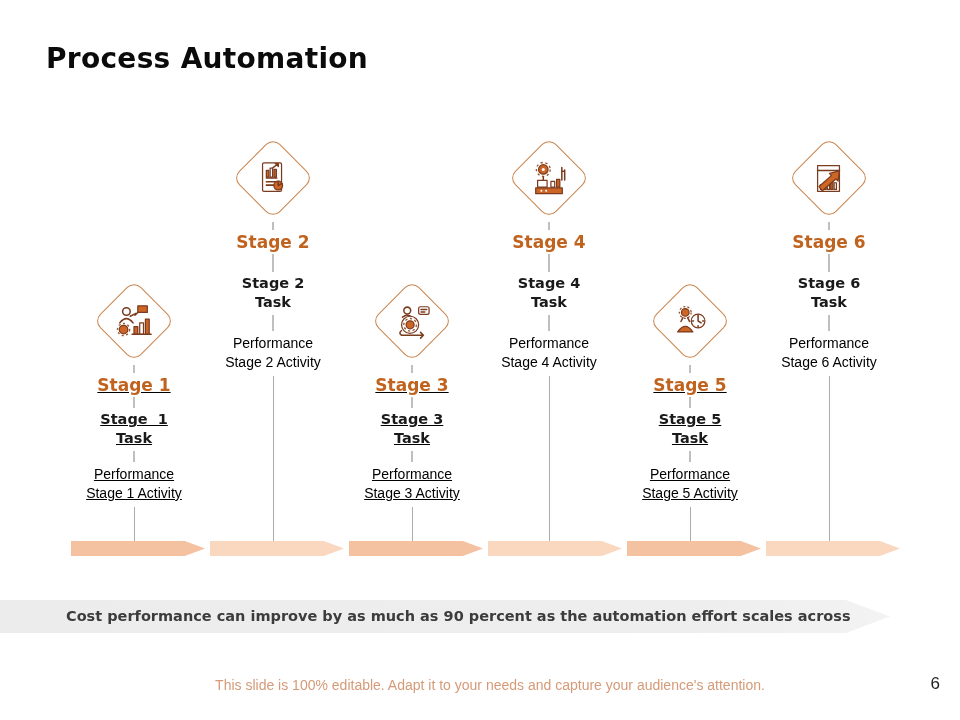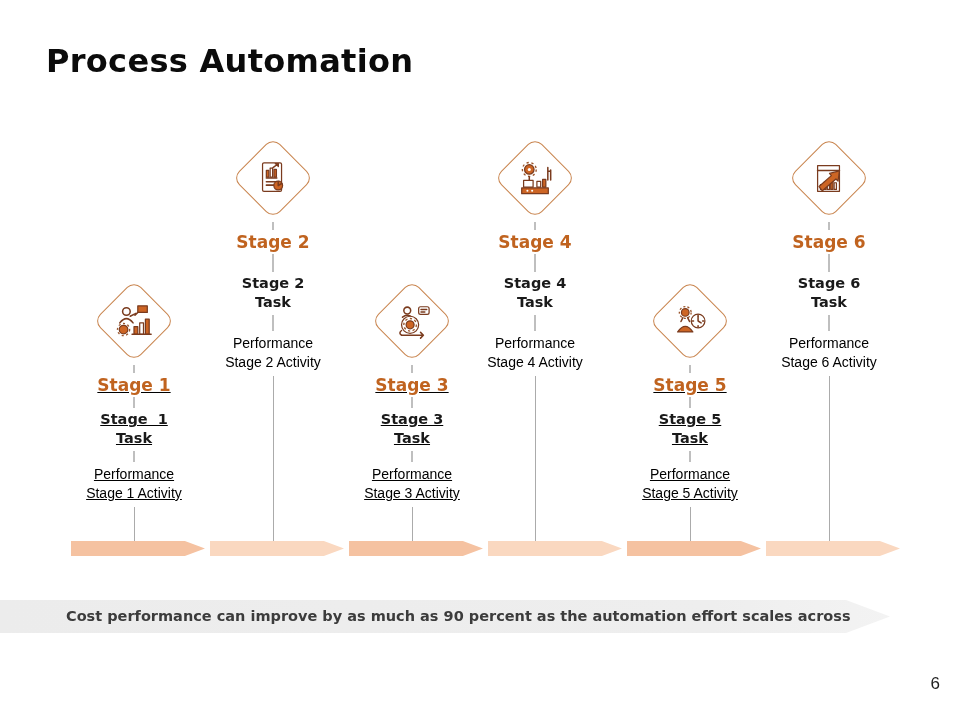--- a/index.html
+++ b/index.html
@@ -1,21 +1,21 @@
 <!DOCTYPE html>
 <html><head>
 <meta charset="utf-8">
 <style>
   html,body{margin:0;padding:0;}
   body{width:960px;height:720px;position:relative;background:#ffffff;overflow:hidden;
        font-family:"Liberation Sans",sans-serif;}
   .slide{position:absolute;inset:0;width:960px;height:720px;}
 
   .title{position:absolute;left:46px;top:42px;font-family:"DejaVu Sans",sans-serif;
-         font-weight:bold;font-size:32px;letter-spacing:.3px;color:#0b0b0b;}
+         font-weight:bold;font-size:28px;letter-spacing:.3px;color:#0b0b0b;}
 
   
   .stage-col{position:absolute;width:140px;display:flex;flex-direction:column;align-items:center;}
   .col-bottom{top:279px;height:266px;text-decoration:underline;}
   .col-top{top:136px;height:409px;}
 
   .diamond-wrap{position:relative;width:84px;height:84px;flex:none;}
   .diamond{position:absolute;left:13px;top:13px;width:56px;height:56px;background:#fff;
            border:1.6px solid #c9854f;border-radius:10px;transform:rotate(45deg);}
   .diamond-icon{position:absolute;left:23px;top:23px;width:38px;height:38px;}
@@ -137,21 +137,21 @@
     <div class="stage-label">Stage 3</div>
     <div class="connector c2"></div>
     <div class="task">Stage 3
 Task</div>
     <div class="connector c3"></div>
     <div class="activity">Performance
 Stage 3 Activity</div>
     <div class="tail"></div>
   </div>
 
-  <div class="stage-col col-top" style="left:465px">
+  <div class="stage-col col-top" style="left:479px">
     <div class="diamond-wrap">
       <div class="diamond"></div>
       <svg class="diamond-icon" viewBox="0 0 40 40">
         <circle class="fo" cx="14" cy="11" r="5"></circle>
         <circle class="da" cx="14" cy="11" r="7.3" stroke-dasharray="2.4 2.8"></circle>
         <circle cx="14" cy="11" r="1.6" fill="#ffffff"></circle>
         <path class="st" d="M14 19 v3.5"></path>
         <rect class="fw" x="8" y="22.5" width="10" height="7"></rect>
         <rect class="fw" x="22" y="23.5" width="4" height="6"></rect>
         <rect class="fo" x="28" y="21.5" width="3.4" height="8"></rect>
@@ -225,15 +225,16 @@
   <div class="flow-arrow arrow-light" style="left:210px"></div>
   <div class="flow-arrow arrow-dark" style="left:349px"></div>
   <div class="flow-arrow arrow-light" style="left:488px"></div>
   <div class="flow-arrow arrow-dark" style="left:627px"></div>
   <div class="flow-arrow arrow-light" style="left:766px"></div>
 
   <div class="banner">
     <span class="banner-text">Cost performance can improve by as much as 90 percent as the automation effort scales across functions</span>
   </div>
 
+  <div class="footer">This slide is 100% editable. Adapt it to your needs and capture your audience's attention.</div>
   <div class="page-number">6</div>
 
 </div>
 
 </body></html>

